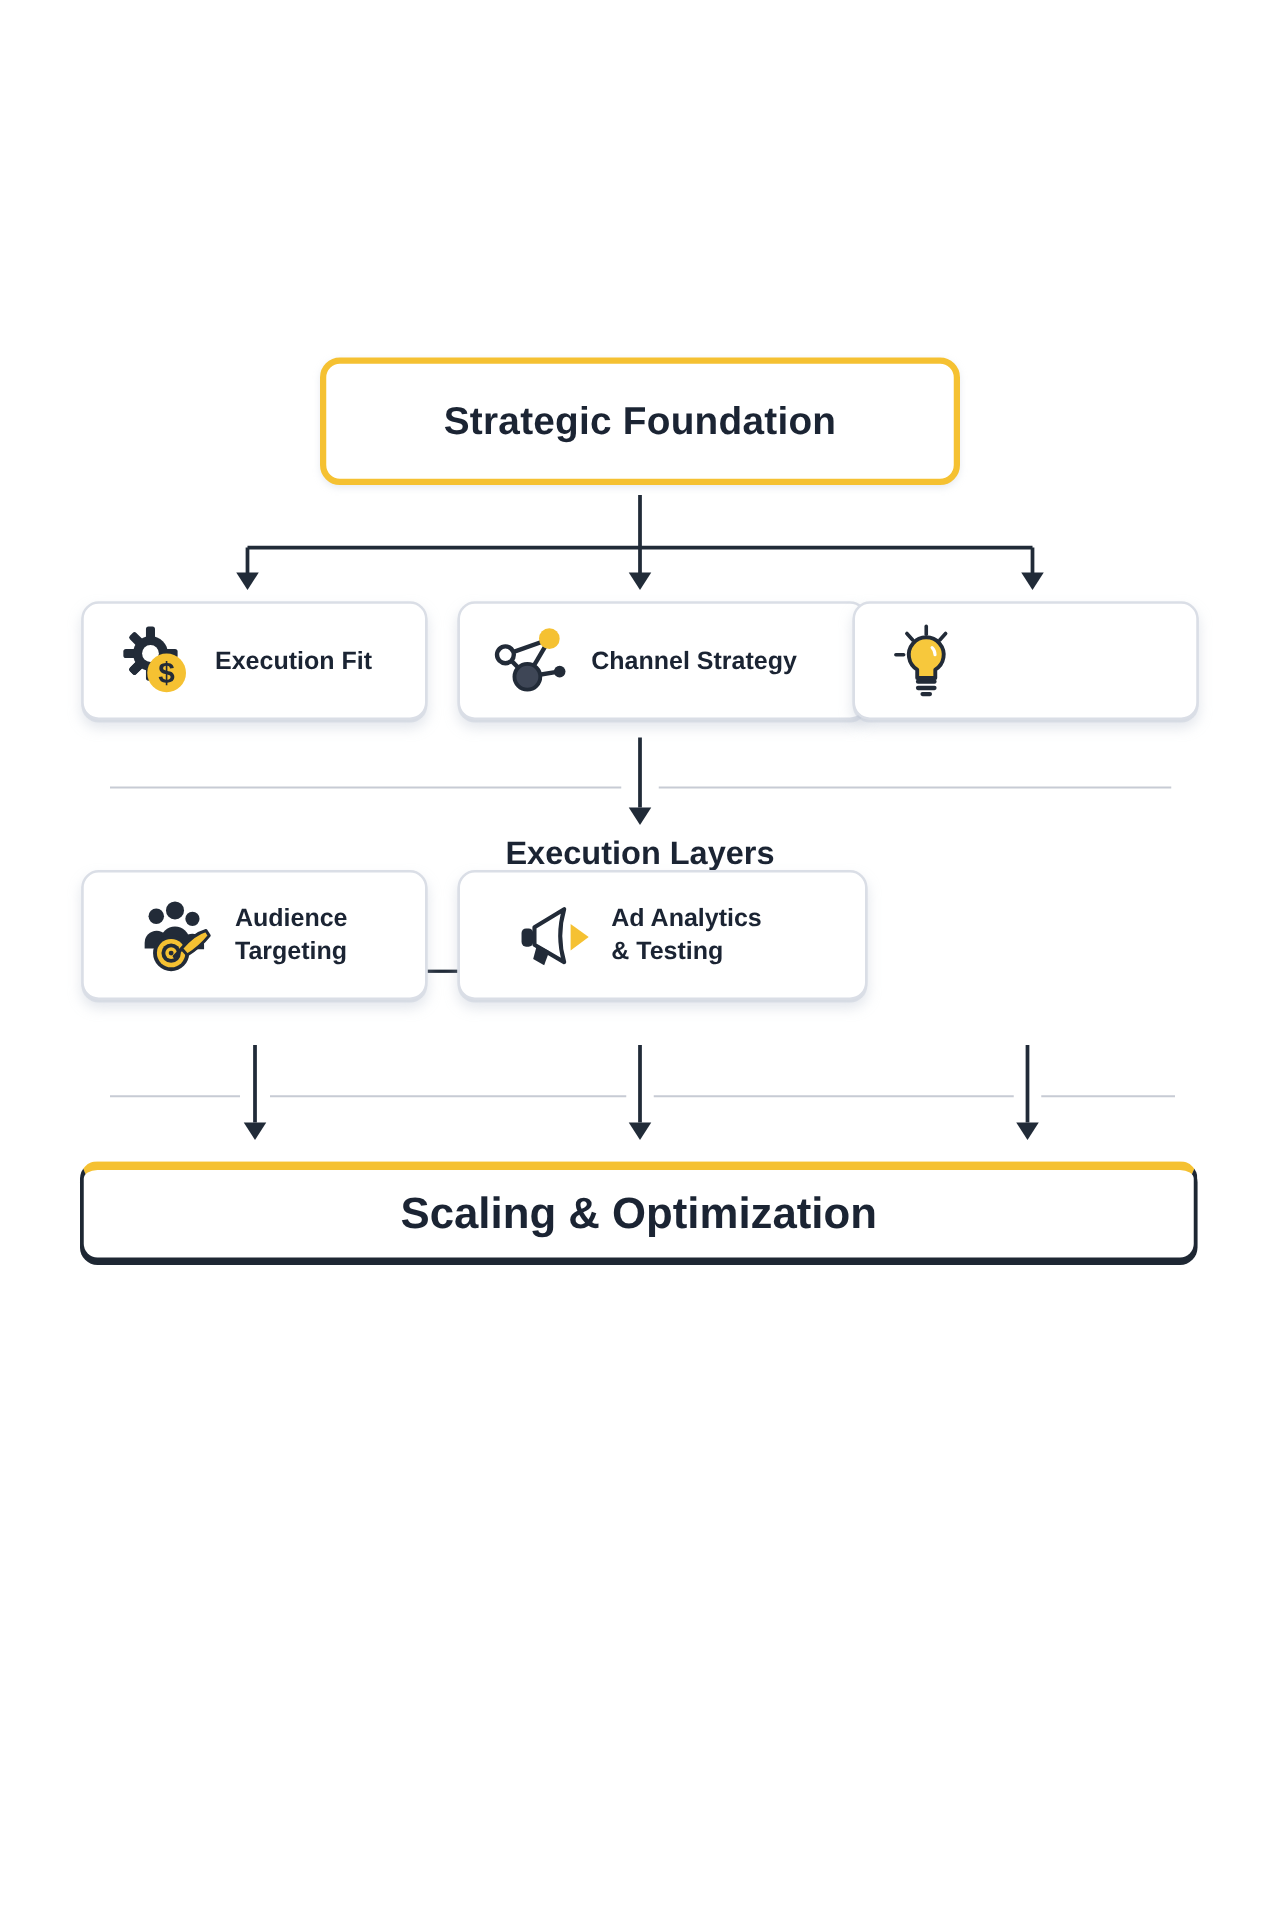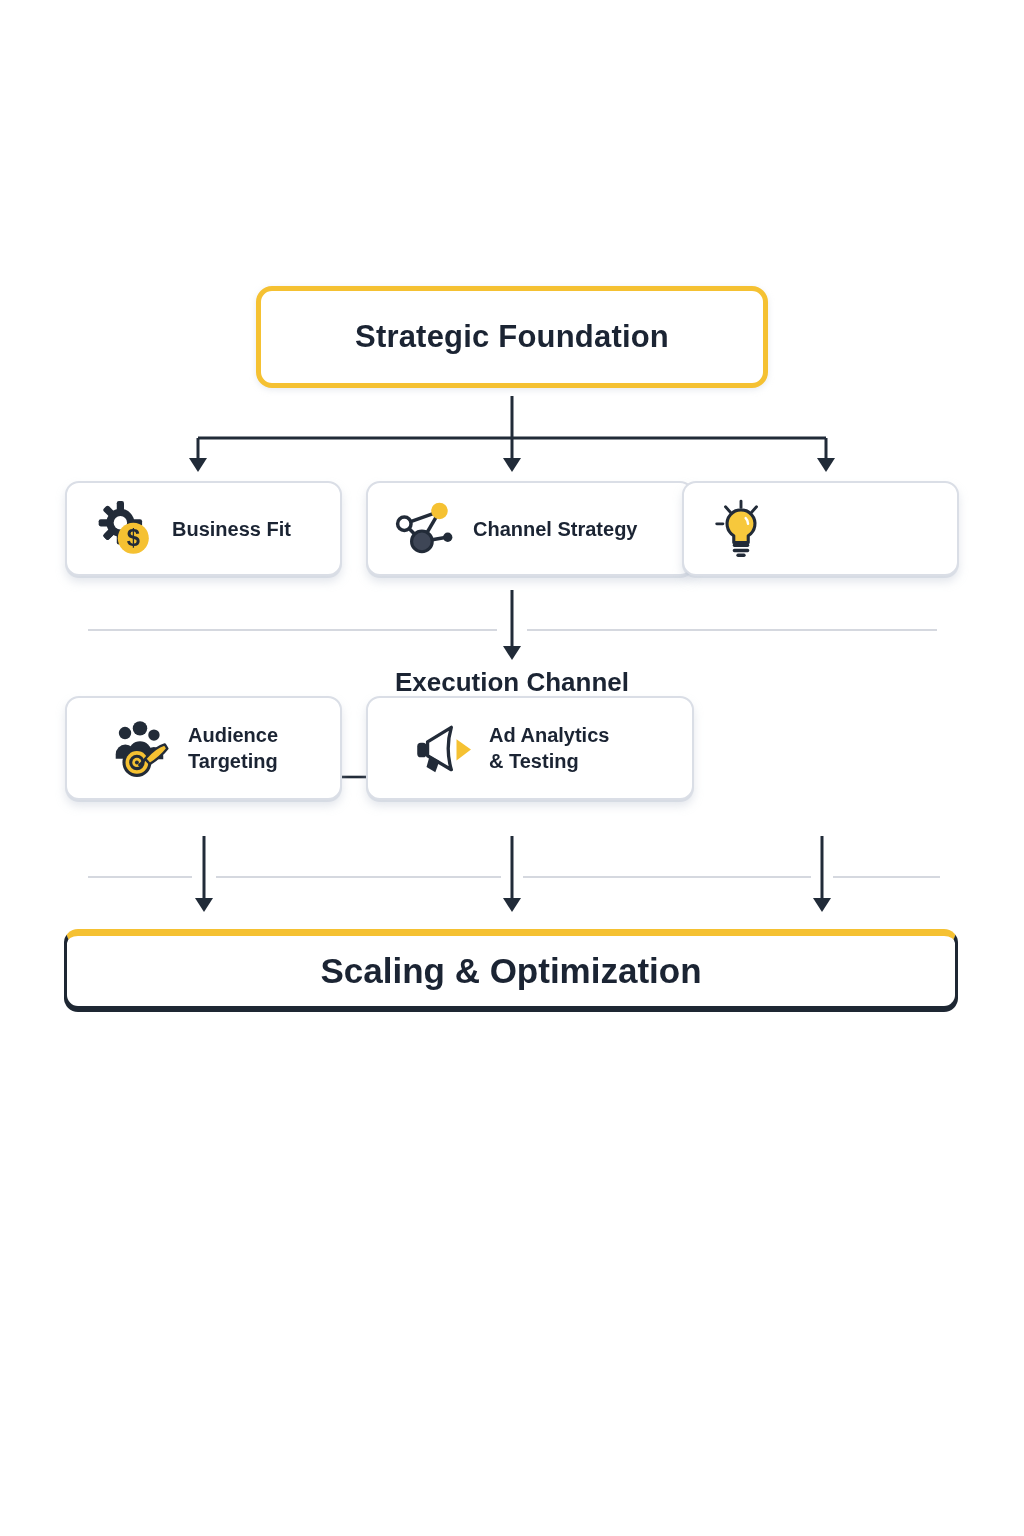--- a/index.html
+++ b/index.html
@@ -144,21 +144,21 @@
           <rect x="23" y="3" width="7" height="11" rx="2" transform="rotate(225 26.5 24)"></rect>
           <rect x="23" y="3" width="7" height="11" rx="2" transform="rotate(270 26.5 24)"></rect>
           <rect x="23" y="3" width="7" height="11" rx="2" transform="rotate(315 26.5 24)"></rect>
           <circle cx="26.5" cy="24" r="13.5"></circle>
         </g>
         <circle cx="26.5" cy="24" r="6.5" fill="#ffffff"></circle>
         <circle cx="39" cy="39" r="15" fill="#F5C132"></circle>
         <text x="39" y="40.5" text-anchor="middle" dominant-baseline="middle" font-family="Liberation Sans, sans-serif" font-weight="700" font-size="23" fill="#222B38">$</text>
       </svg>
     </span>
-    <span class="card-label">Business Fit</span>
+    <span class="card-label">Execution Fit</span>
   </div>
 
   <div class="node card t1 c-b">
     <span class="icon">
       <svg width="62" height="62" viewBox="0 0 60 60">
         <g stroke="#222B38" stroke-width="3.4" fill="none">
           <path d="M10 25 L44 13"></path>
             <path d="M10 25 L27 42"></path>
           <path d="M44 13 L27 42"></path>
             <path d="M27 42 L51 38"></path>
@@ -183,21 +183,21 @@
         </g>
         <path d="M23 36.5 A13.5 13.5 0 1 1 37 36.5 L37 43 L23 43 Z" fill="#F7C83C" stroke="#222B38" stroke-width="3" stroke-linejoin="round"></path>
         <path d="M34.5 19.5 a7.5 7.5 0 0 1 2.3 5.5" stroke="#ffffff" stroke-width="2.4" fill="none" stroke-linecap="round"></path>
         <rect x="22" y="44" width="16" height="3.4" rx="1.6" fill="#222B38"></rect>
         <rect x="22" y="49" width="16" height="3.4" rx="1.6" fill="#222B38"></rect>
         <rect x="25.5" y="53.8" width="9" height="3.2" rx="1.6" fill="#222B38"></rect>
       </svg>
     </span>
   </div>
 
-  <div class="section-heading">Execution Channel</div>
+  <div class="section-heading">Execution Layers</div>
 
   <div class="node card t2 c-a">
     <span class="icon">
       <svg width="62" height="62" viewBox="0 0 60 60">
         <g fill="#222B38">
           <circle cx="15.5" cy="15.5" r="6"></circle>
           <path d="M6.5 36 a9.3 9.3 0 0 1 18.6 0 v4.5 h-18.6 z"></path>
           <circle cx="30" cy="11" r="7"></circle>
           <path d="M19 34 a11 10.5 0 0 1 22 0 v7 h-22 z"></path>
           <circle cx="43.5" cy="17.5" r="5.5"></circle>

